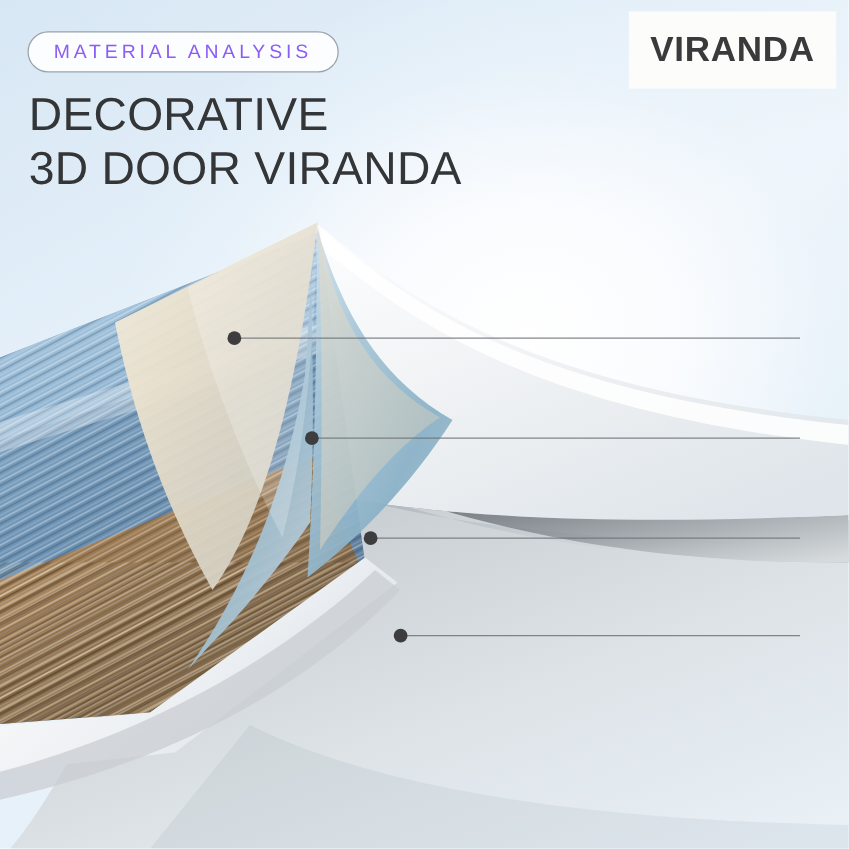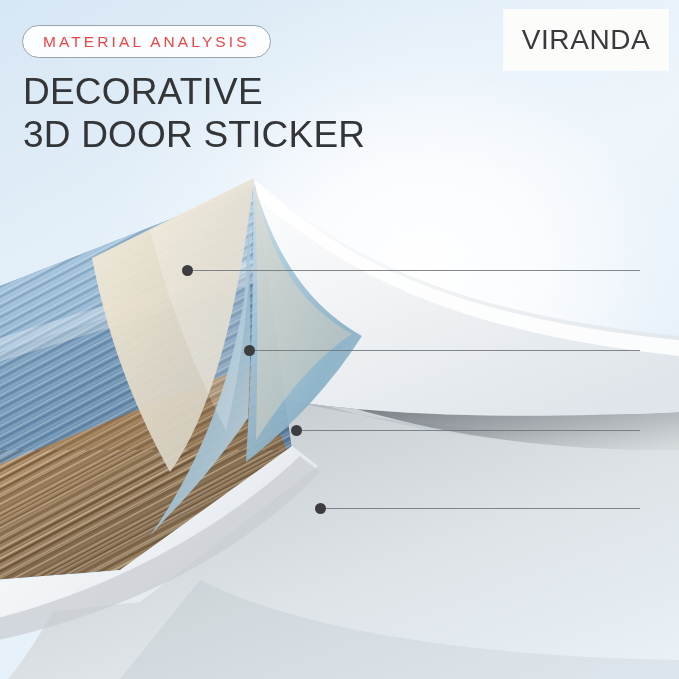--- a/index.html
+++ b/index.html
@@ -33,21 +33,21 @@
     height: 33px;
     box-sizing: border-box;
     padding: 0 20px;
     display: flex;
     align-items: center;
     border: 1.3px solid #9aa3ab;
     border-radius: 17px;
     background: #fbfdfe;
     font-size: 15.5px;
     letter-spacing: 3.1px;
-    color: #ef4444;
+    color: #8b5cf6;
     white-space: nowrap;
   }
 
   .headline {
     position: absolute;
     left: 23px;
     top: 70px;
     font-size: 37px;
     font-weight: normal;
     line-height: 1.17;
@@ -64,21 +64,21 @@
     width: 164px;
     height: 60px;
     background: #fcfcfa;
     display: flex;
     align-items: center;
     justify-content: center;
     box-shadow: 0 0 0 1px rgba(255,255,255,0.7);
   }
   .logo-text {
     font-size: 28px;
-    font-weight: normal;
+    font-weight: bold;
     letter-spacing: 0.6px;
     color: #3a3a3c;
   }
 
   
 
   .stage {
     position: absolute;
     left: 0;
     top: 150px;
@@ -111,21 +111,21 @@
 <body>
 
 <div class="canvas">
 
   <div class="badge">
     <span>MATERIAL ANALYSIS</span>
   </div>
 
   <div class="headline">
     <span>DECORATIVE</span>
-    <span class="l2">3D DOOR STICKER</span>
+    <span class="l2">3D DOOR VIRANDA</span>
   </div>
 
   <div class="logo-box">
     <span class="logo-text">VIRANDA</span>
   </div>
 
   <div class="stage">
     <svg viewBox="0 0 679 529" xmlns="http://www.w3.org/2000/svg">
       <defs>
 

